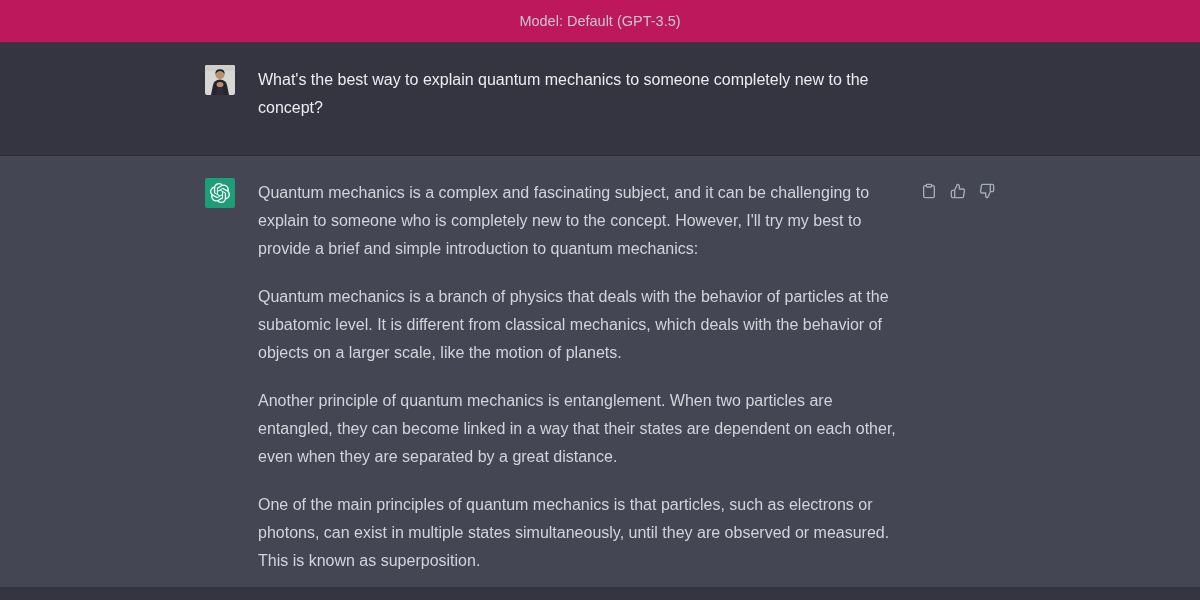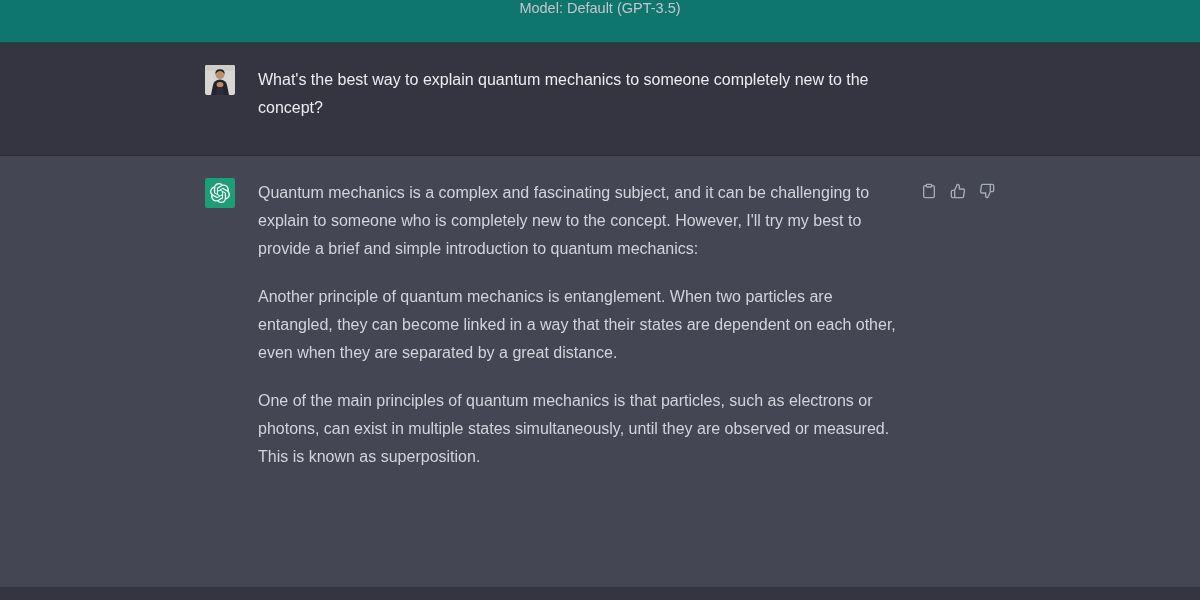--- a/index.html
+++ b/index.html
@@ -7,23 +7,23 @@
     width: 1200px; height: 600px;
     overflow: hidden;
     font-family: "Liberation Sans", "DejaVu Sans", sans-serif;
     background: #343541;
   }
   .app { width: 1200px; height: 600px; display: flex; flex-direction: column; }
 
   
   .model-header {
     height: 43px; flex: 0 0 43px;
-    background: #0f766e;
+    background: #be185d;
     border-bottom: 1px solid rgba(32,33,35,0.5);
-    display: flex; align-items: flex-start; justify-content: center;
+    display: flex; align-items: center; justify-content: center;
     color: #c5c5d2; font-size: 14.5px;
   }
 
   
   .msg-row { width: 100%; }
   .msg-row.user {
     height: 113px; flex: 0 0 113px;
     background: #343541;
     border-bottom: 1px solid rgba(32,33,35,0.5);
   }
@@ -109,20 +109,21 @@
 
   <div class="msg-row assistant">
     <div class="row-inner">
       <div class="gpt-avatar">
         <svg width="20" height="20" viewBox="0 0 24 24" fill="#ffffff">
           <path d="M22.2819 9.8211a5.9847 5.9847 0 0 0-.5157-4.9108 6.0462 6.0462 0 0 0-6.5098-2.9A6.0651 6.0651 0 0 0 4.9807 4.1818a5.9847 5.9847 0 0 0-3.9977 2.9 6.0462 6.0462 0 0 0 .7427 7.0966 5.98 5.98 0 0 0 .511 4.9107 6.051 6.051 0 0 0 6.5146 2.9001A5.9847 5.9847 0 0 0 13.2599 24a6.0557 6.0557 0 0 0 5.7718-4.2058 5.9894 5.9894 0 0 0 3.9977-2.9001 6.0557 6.0557 0 0 0-.7475-7.073zM13.2599 22.4301a4.4755 4.4755 0 0 1-2.8764-1.0408l.1419-.0804 4.7783-2.7582a.7948.7948 0 0 0 .3927-.6813v-6.7369l2.02 1.1686a.071.071 0 0 1 .038.0615v5.5826a4.504 4.504 0 0 1-4.4945 4.4944zm-9.6607-4.1254a4.4708 4.4708 0 0 1-.5346-3.0137l.142.0852 4.783 2.7582a.7712.7712 0 0 0 .7806 0l5.8428-3.3685v2.3324a.0804.0804 0 0 1-.0332.0615L9.74 19.9502a4.4992 4.4992 0 0 1-6.1408-1.6464zM2.3408 7.8956a4.485 4.485 0 0 1 2.3655-1.9728V11.6a.7664.7664 0 0 0 .3879.6765l5.8144 3.3543-2.0201 1.1685a.0757.0757 0 0 1-.071 0l-4.8303-2.7865A4.504 4.504 0 0 1 2.3408 7.8956zm16.5963 3.8558L13.1038 8.364 15.1192 7.2a.0757.0757 0 0 1 .071 0l4.8303 2.7913a4.4944 4.4944 0 0 1-.6765 8.1042v-5.6772a.79.79 0 0 0-.407-.667zm2.0107-3.0231l-.142-.0852-4.7735-2.7818a.7759.7759 0 0 0-.7854 0L9.409 9.2297V6.8974a.0662.0662 0 0 1 .0284-.0615l4.8303-2.7866a4.4992 4.4992 0 0 1 6.6802 4.66zM8.3065 12.863l-2.02-1.1638a.0804.0804 0 0 1-.038-.0567V6.0742a4.4992 4.4992 0 0 1 7.3757-3.4537l-.142.0805L8.704 5.459a.7948.7948 0 0 0-.3927.6813zm1.0976-2.3654l2.602-1.4998 2.6069 1.4998v2.9994l-2.5974 1.4997-2.6067-1.4997Z"></path>
         </svg>
       </div>
       <div class="msg-body">
         <p>Quantum mechanics is a complex and fascinating subject, and it can be challenging to explain to someone who is completely new to the concept. However, I'll try my best to provide a brief and simple introduction to quantum mechanics:</p>
+        <p>Quantum mechanics is a branch of physics that deals with the behavior of particles at the subatomic level. It is different from classical mechanics, which deals with the behavior of objects on a larger scale, like the motion of planets.</p>
         <p>Another principle of quantum mechanics is entanglement. When two particles are entangled, they can become linked in a way that their states are dependent on each other, even when they are separated by a great distance.</p>
         <p>One of the main principles of quantum mechanics is that particles, such as electrons or photons, can exist in multiple states simultaneously, until they are observed or measured. This is known as superposition.</p>
       </div>
       <div class="actions">
         <button class="action-btn" title="Copy">
           <svg width="16" height="16" viewBox="0 0 24 24" fill="none" stroke="currentColor" stroke-width="2" stroke-linecap="round" stroke-linejoin="round">
             <path d="M16 4h2a2 2 0 0 1 2 2v14a2 2 0 0 1-2 2H6a2 2 0 0 1-2-2V6a2 2 0 0 1 2-2h2"></path>
             <rect x="8" y="2" width="8" height="4" rx="1" ry="1"></rect>
           </svg>
         </button>

